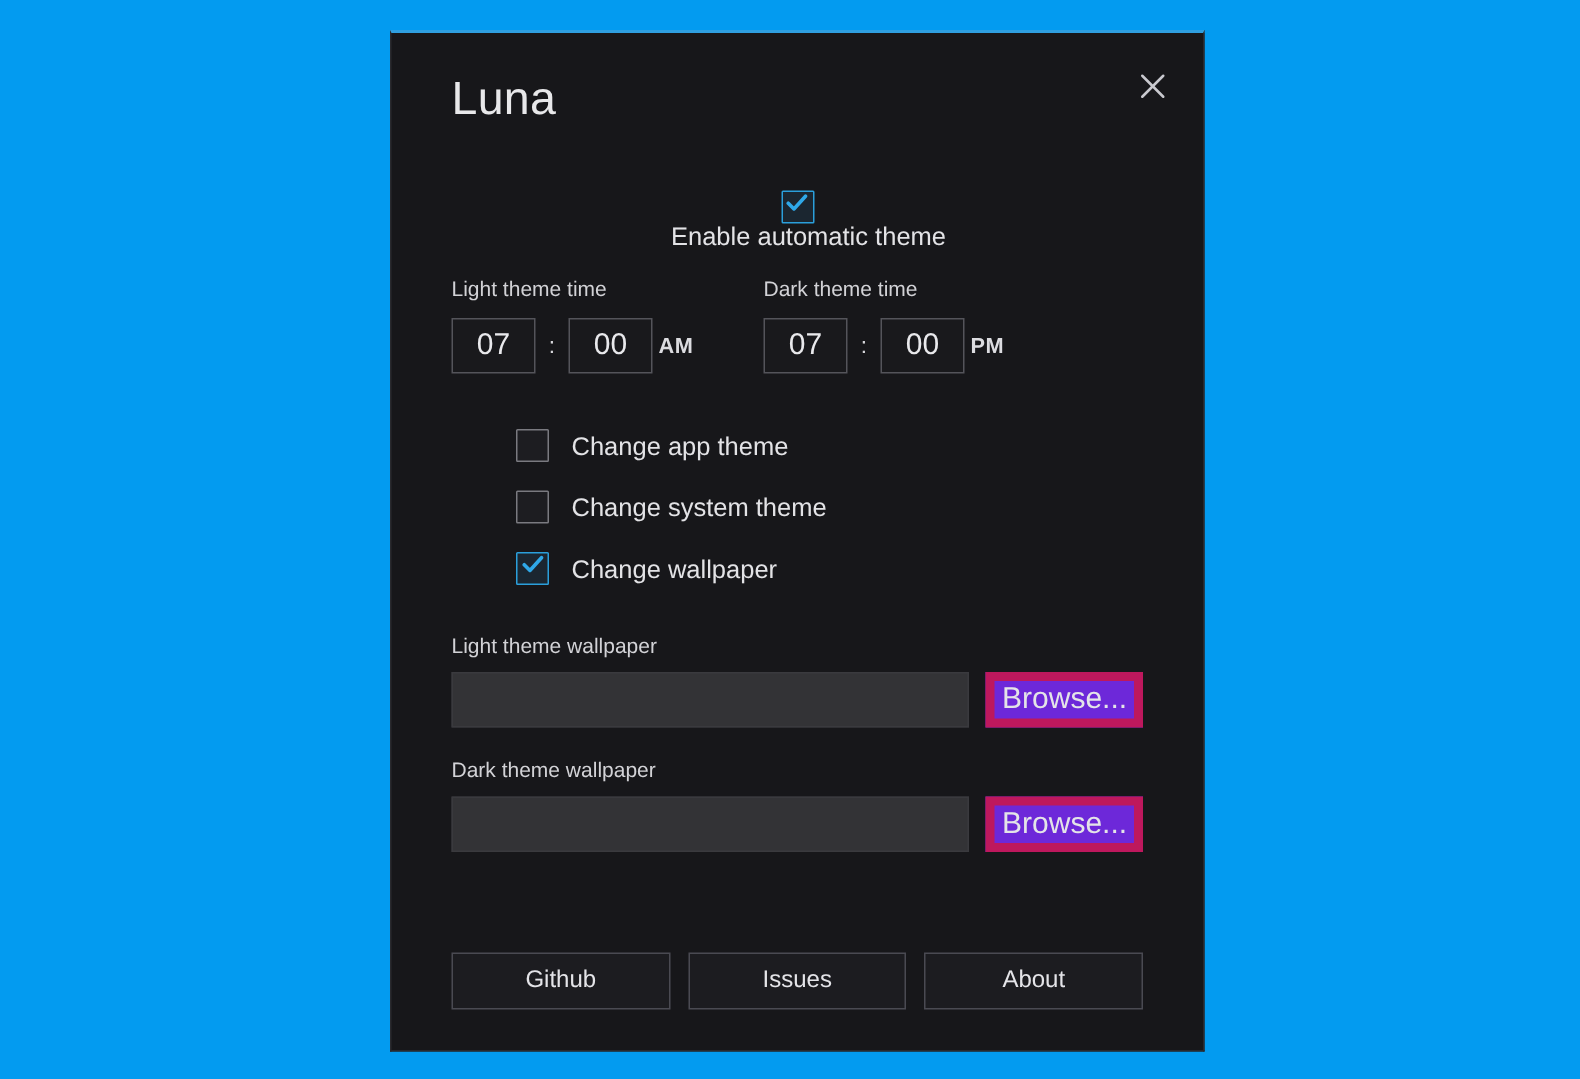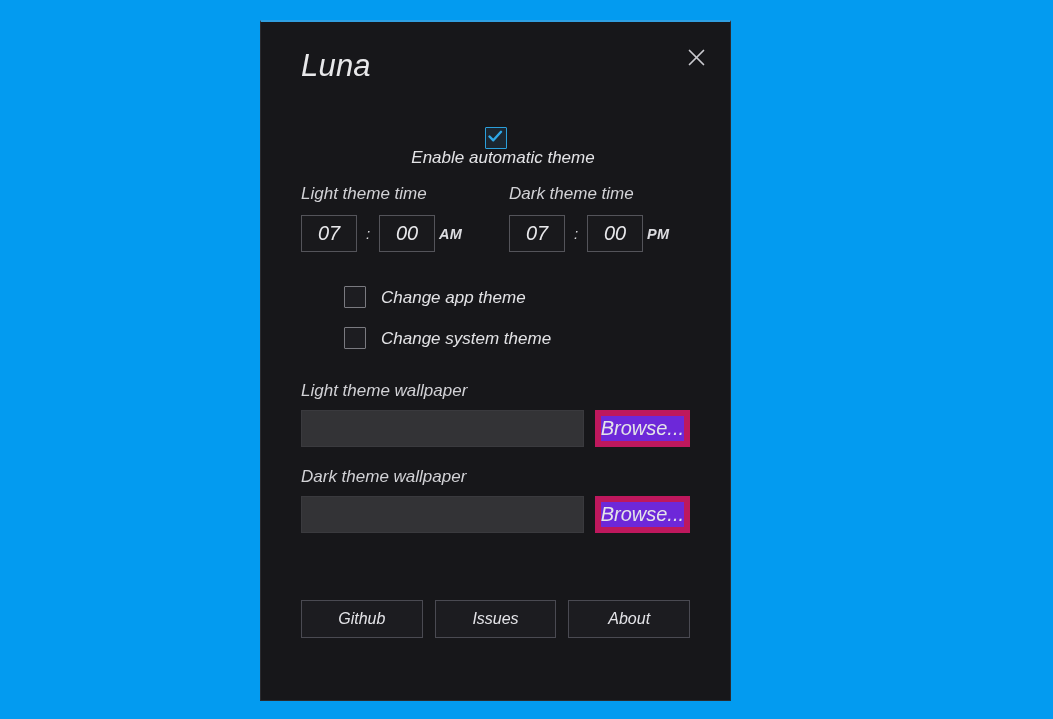--- a/index.html
+++ b/index.html
@@ -19,30 +19,29 @@
     width: 1053px;
     height: 719px;
     background: #039BF0;
   }
 
   
   #luna-window {
     position: absolute;
     left: 260px;
     top: 20px;
-    width: 471px;
+    width: 543px;
     height: 681px;
     background: #17171a;
     box-sizing: border-box;
     border-top: 2px solid #2f9fe0;
     border-left: 1px solid #2a2a2e;
     border-right: 1px solid #2a2a2e;
     border-bottom: 1px solid #2a2a2e;
     overflow: hidden;
-    font-style: italic;
   }
 
   
   .titlebar {
     position: relative;
     height: 78px;
   }
   .app-title {
     position: absolute;
     left: 40px;
@@ -112,21 +111,21 @@
   .time-section {
     position: relative;
     margin-top: 30px;
     height: 72px;
   }
   .time-group { position: absolute; top: 0; }
   .time-group.light { left: 0; }
   .time-group.dark  { left: 208px; }
 
   .field-label {
-    font-size: 17px;
+    font-size: 14px;
     color: #d2d2d6;
     line-height: 1;
     white-space: nowrap;
   }
   .time-row {
     display: flex;
     align-items: center;
     margin-top: 13px;
   }
   .time-box {
@@ -288,20 +287,30 @@
           <span class="check-label">Change app theme</span>
         </div>
 
         <div class="check-row">
           <span class="cbox">
             
           </span>
           <span class="check-label">Change system theme</span>
         </div>
 
+        <div class="check-row">
+          <span class="cbox checked">
+            <span class="tick">
+              <svg width="15" height="13" viewBox="0 0 15 13">
+                <polyline points="1.5,6.5 5.3,10.3 13,1.8" fill="none" stroke="#2fa8e8" stroke-width="2.4" stroke-linecap="round" stroke-linejoin="round"></polyline>
+              </svg>
+            </span>
+          </span>
+          <span class="check-label">Change wallpaper</span>
+        </div>
 
       </div>
 
       <div class="wallpaper-section">
         <div class="field-label">Light theme wallpaper</div>
         <div class="wp-row">
           <span class="wp-input" title=""></span>
           <span class="browse-btn">Browse...</span>
         </div>
       </div>

